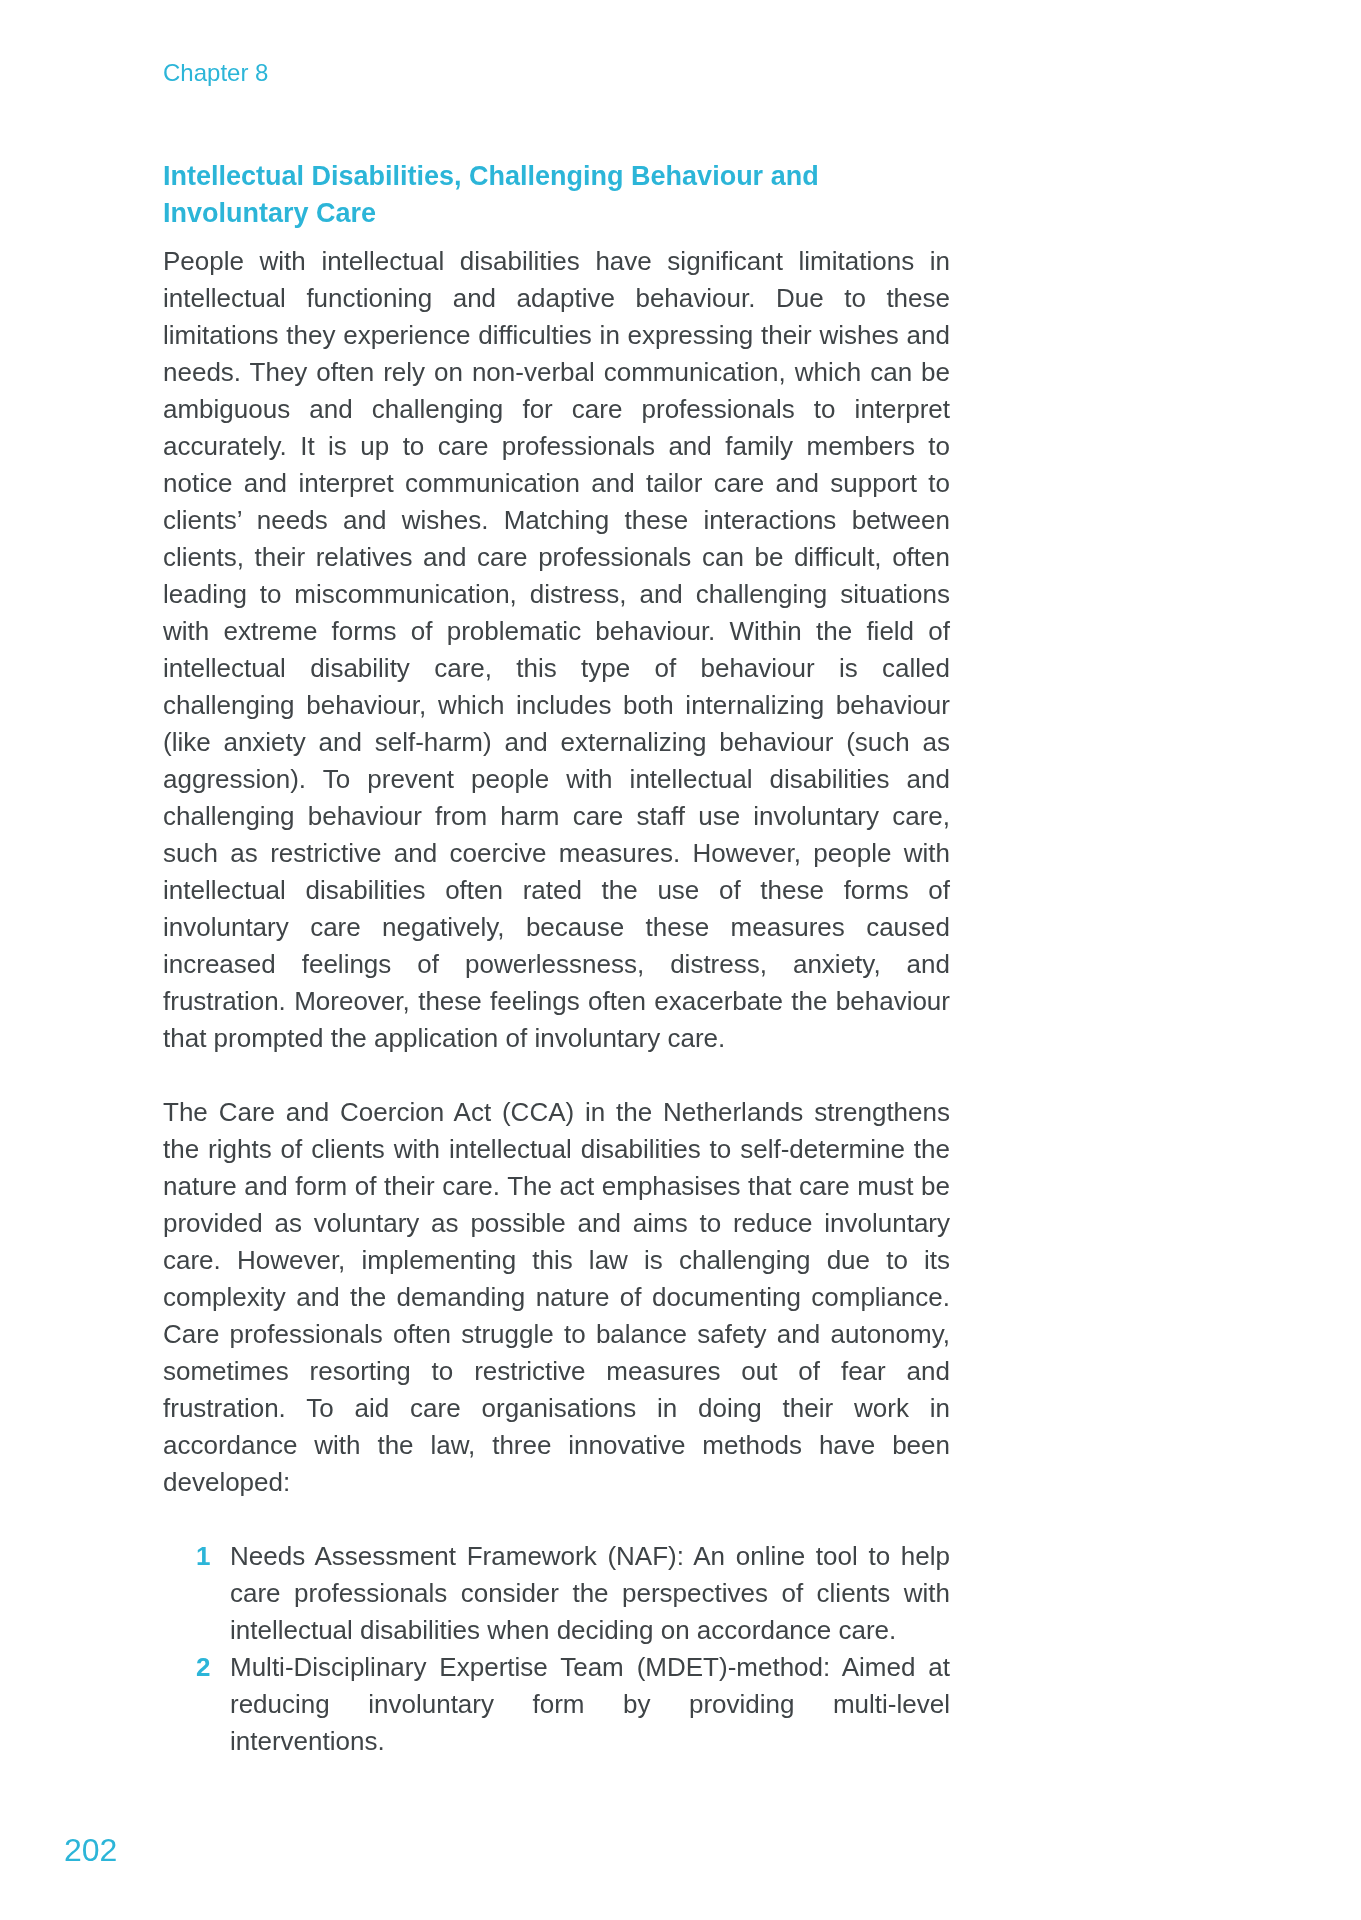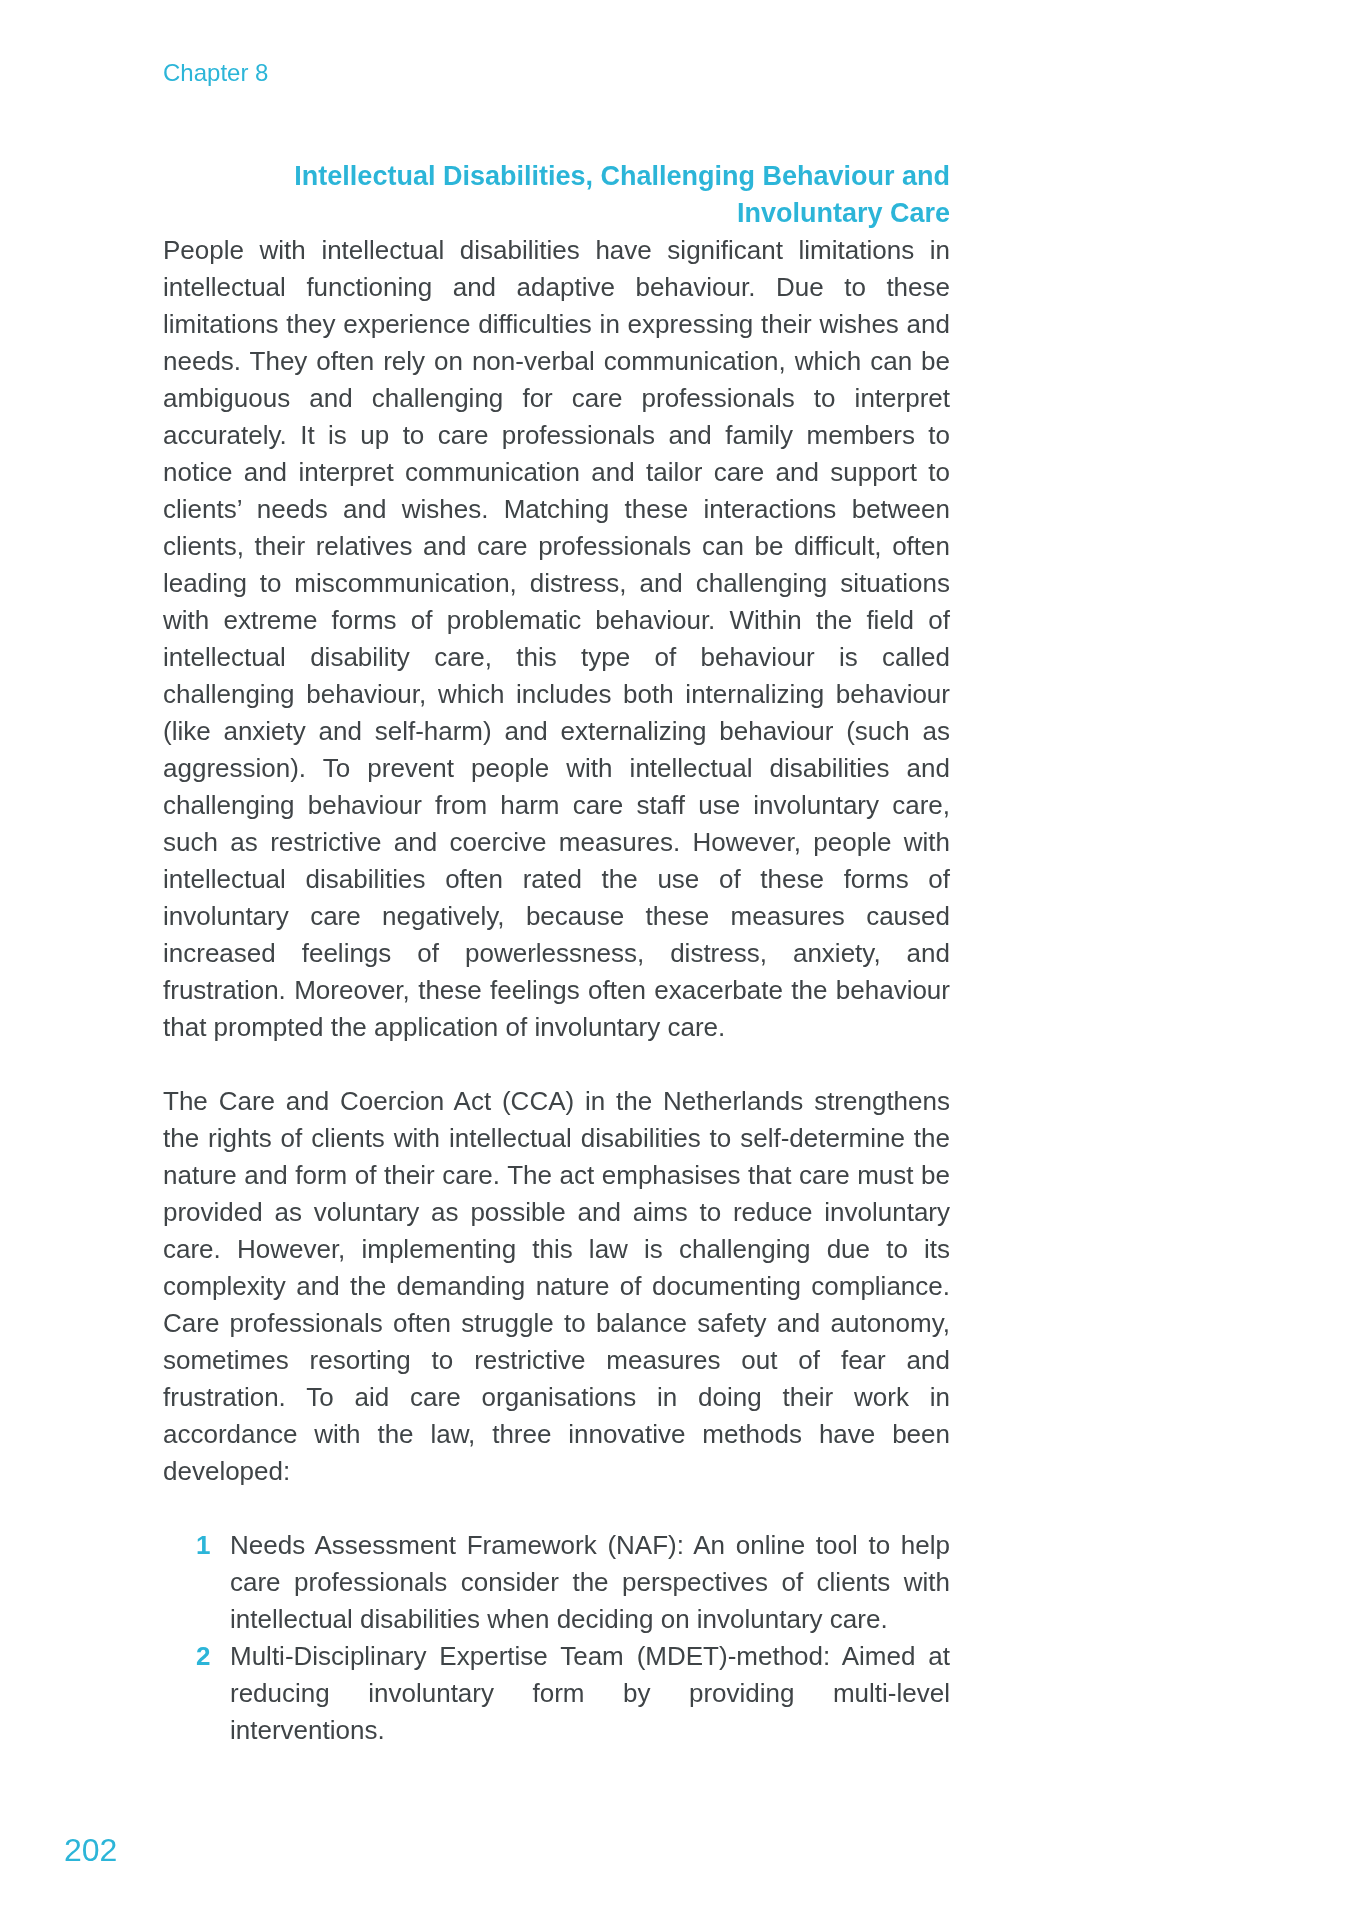--- a/index.html
+++ b/index.html
@@ -32,29 +32,28 @@
     color: #3f4447;
     font-size: 26px;
     line-height: 37px;
   }
   .section-heading {
     margin: 0;
     font-size: 27px;
     line-height: 37px;
     font-weight: 700;
     color: #2cb5d8;
-    text-align: right;
   }
   .content p {
     margin: 0 0 37px 0;
     text-align: justify;
     color: #3f4447;
   }
   .content p:first-of-type {
-    margin-top: 0;
+    margin-top: 11px;
   }
   .numbered-list {
     list-style: none;
     margin: 0;
     padding: 0 0 0 33px;
   }
   .numbered-list li {
     display: flex;
     align-items: flex-start;
     margin: 0;
@@ -89,21 +88,21 @@
 
     <h1 class="section-heading">Intellectual Disabilities, Challenging Behaviour and Involuntary Care</h1>
 
     <p>People with intellectual disabilities have significant limitations in intellectual functioning and adaptive behaviour. Due to these limitations they experience difficulties in expressing their wishes and needs. They often rely on non-verbal communication, which can be ambiguous and challenging for care professionals to interpret accurately. It is up to care professionals and family members to notice and interpret communication and tailor care and support to clients’ needs and wishes. Matching these interactions between clients, their relatives and care professionals can be difficult, often leading to miscommunication, distress, and challenging situations with extreme forms of problematic behaviour. Within the field of intellectual disability care, this type of behaviour is called challenging behaviour, which includes both internalizing behaviour (like anxiety and self-harm) and externalizing behaviour (such as aggression). To prevent people with intellectual disabilities and challenging behaviour from harm care staff use involuntary care, such as restrictive and coercive measures. However, people with intellectual disabilities often rated the use of these forms of involuntary care negatively, because these measures caused increased feelings of powerlessness, distress, anxiety, and frustration. Moreover, these feelings often exacerbate the behaviour that prompted the application of involuntary care.</p>
 
     <p>The Care and Coercion Act (CCA) in the Netherlands strengthens the rights of clients with intellectual disabilities to self-determine the nature and form of their care. The act emphasises that care must be provided as voluntary as possible and aims to reduce involuntary care. However, implementing this law is challenging due to its complexity and the demanding nature of documenting compliance. Care professionals often struggle to balance safety and autonomy, sometimes resorting to restrictive measures out of fear and frustration. To aid care organisations in doing their work in accordance with the law, three innovative methods have been developed:</p>
 
     <ol class="numbered-list">
       <li>
         <span class="li-num">1</span>
-        <span class="li-text">Needs Assessment Framework (NAF): An online tool to help care professionals consider the perspectives of clients with intellectual disabilities when deciding on involuntary care.</span>
+        <span class="li-text">Needs Assessment Framework (NAF): An online tool to help care professionals consider the perspectives of clients with intellectual disabilities when deciding on accordance care.</span>
       </li>
       <li>
         <span class="li-num">2</span>
         <span class="li-text">Multi-Disciplinary Expertise Team (MDET)-method: Aimed at reducing involuntary form by providing multi-level interventions.</span>
       </li>
     </ol>
 
   </main>
 
   <div class="page-number">202</div>

